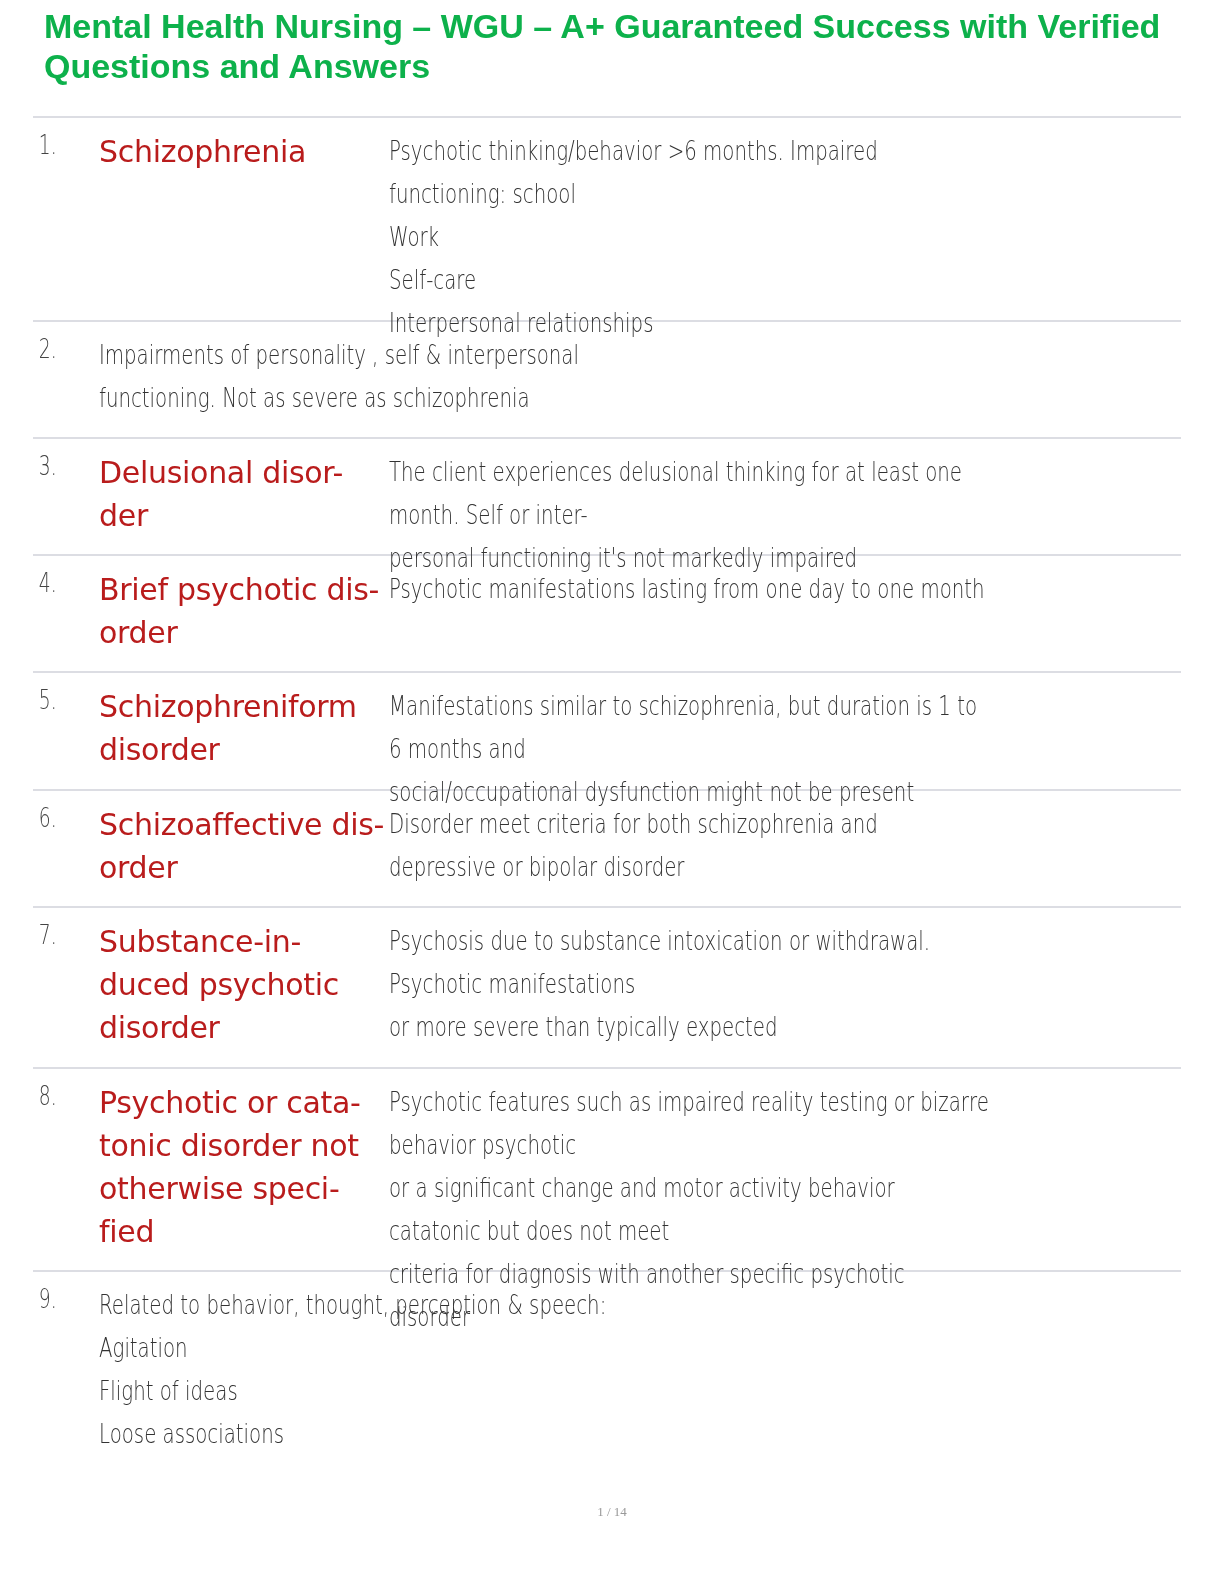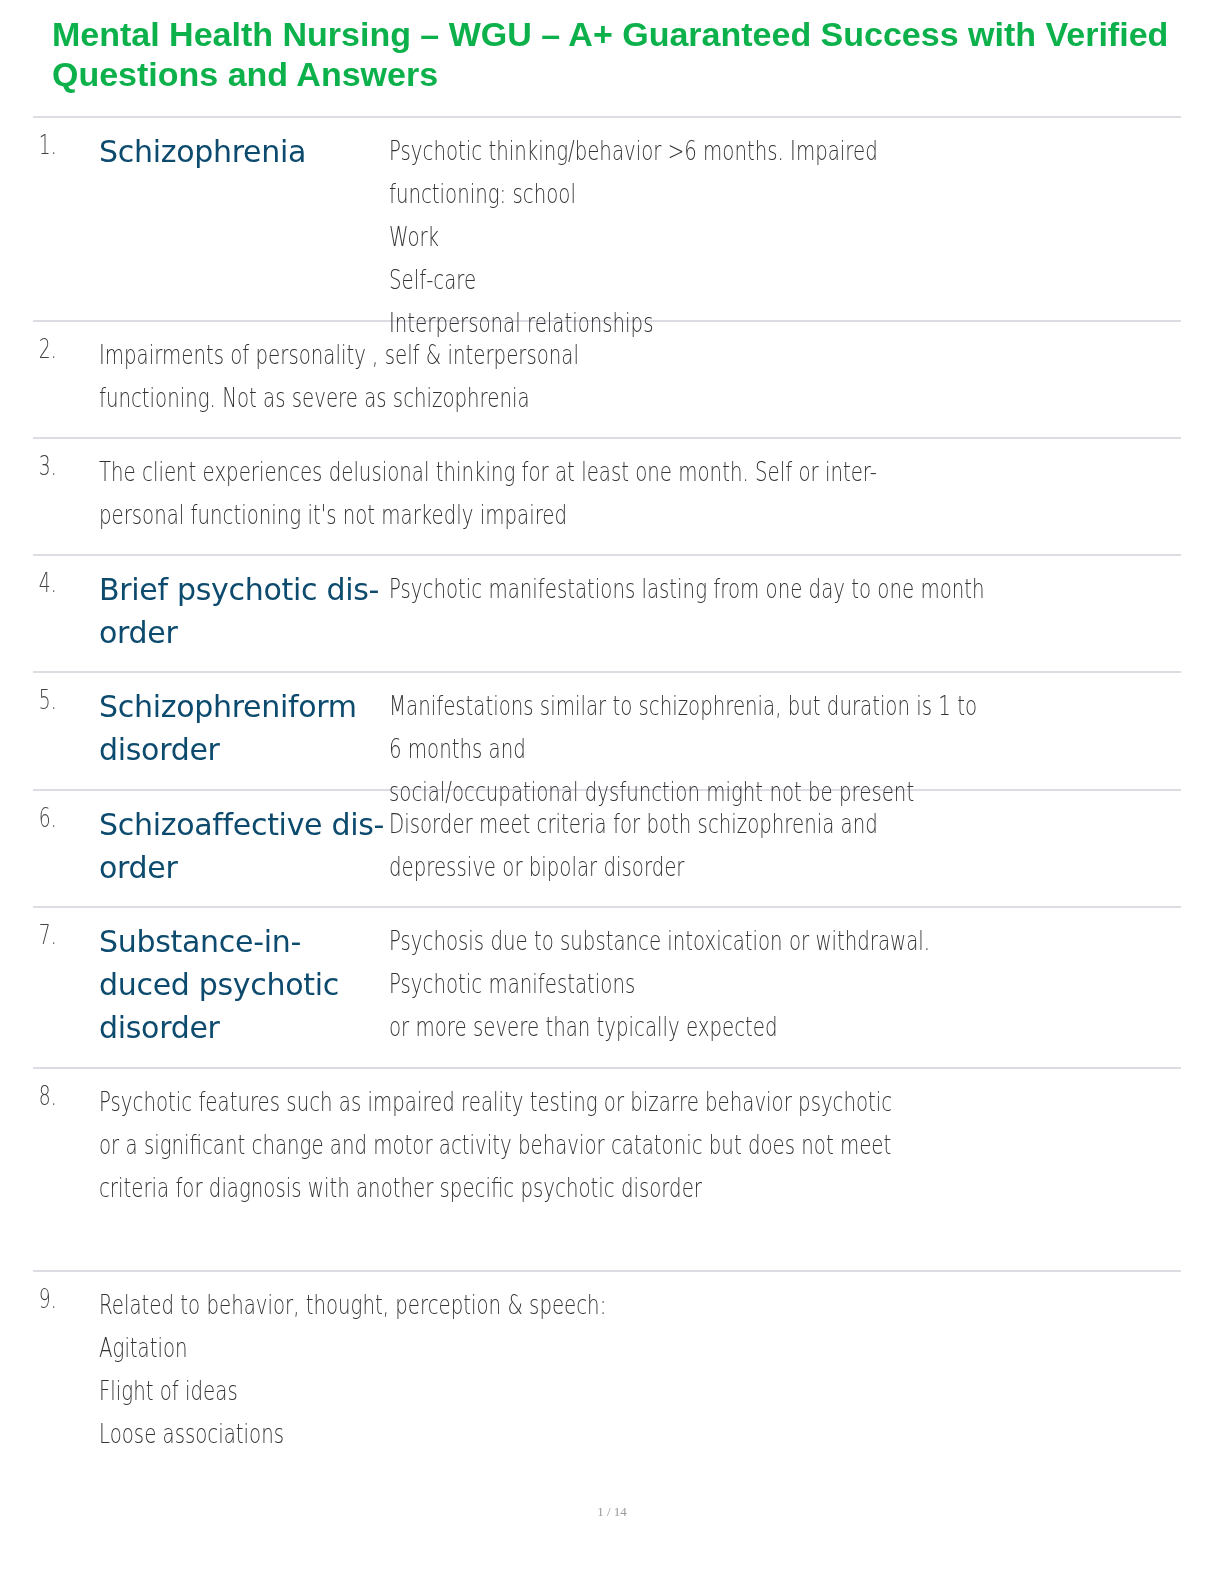--- a/index.html
+++ b/index.html
@@ -1,35 +1,35 @@
 <!DOCTYPE html>
 <html><head>
 <meta charset="utf-8">
 <style>
   html, body { margin: 0; padding: 0; background: #ffffff; }
   body { width: 1224px; height: 1584px; position: relative; overflow: hidden; }
   .title {
     position: absolute; left: 44px; top: 6px; width: 1120px;
     font-family: "Liberation Sans", sans-serif; font-weight: bold;
-    font-size: 34px; line-height: 40px; color: #0db14b; margin: 8px;
+    font-size: 34px; line-height: 40px; color: #0db14b; margin: 0;
   }
   .cards { position: absolute; left: 33px; top: 116px; width: 1148px; }
   .card {
     border-top: 2px solid #dcdde3;
     display: flex; align-items: flex-start;
     box-sizing: border-box;
   }
   .num {
     width: 66px; padding-left: 8px; box-sizing: border-box;
     font-family: "DejaVu Sans", sans-serif; font-weight: 300;
     font-size: 26px; color: #444; transform: scaleX(0.72); transform-origin: left;
   }
   .term {
     width: 290px; font-family: "DejaVu Sans", sans-serif; font-weight: normal;
-    font-size: 30px; line-height: 43px; color: #0c4a6e;
+    font-size: 30px; line-height: 43px; color: #b91c1c;
     letter-spacing: -0.3px;
   }
   .def {
     flex: 1; font-family: "DejaVu Sans", sans-serif; font-weight: 200;
     font-size: 26px; line-height: 43px; color: #333;
     transform: scaleX(0.76); transform-origin: left; width: 132%;
     white-space: normal;
   }
   .def-line { display: block; }
   .page-num {
@@ -58,20 +58,21 @@
   <div class="card" style="height:117px;padding-top:12px;">
     <div class="num">2.</div>
     <div class="def">
       <span class="def-line">Impairments of personality , self &amp; interpersonal</span>
       <span class="def-line">functioning. Not as severe as schizophrenia</span>
     </div>
   </div>
 
   <div class="card" style="height:117px;padding-top:12px;">
     <div class="num">3.</div>
+    <div class="term">Delusional disor-<br>der</div>
     <div class="def">
       <span class="def-line">The client experiences delusional thinking for at least one month. Self or inter-</span>
       <span class="def-line">personal functioning it's not markedly impaired</span>
     </div>
   </div>
 
   <div class="card" style="height:117px;padding-top:12px;">
     <div class="num">4.</div>
     <div class="term">Brief psychotic dis-<br>order</div>
     <div class="def">
@@ -100,20 +101,21 @@
     <div class="num">7.</div>
     <div class="term">Substance-in-<br>duced psychotic<br>disorder</div>
     <div class="def">
       <span class="def-line">Psychosis due to substance intoxication or withdrawal. Psychotic manifestations</span>
       <span class="def-line">or more severe than typically expected</span>
     </div>
   </div>
 
   <div class="card" style="height:203px;padding-top:12px;">
     <div class="num">8.</div>
+    <div class="term">Psychotic or cata-<br>tonic disorder not<br>otherwise speci-<br>fied</div>
     <div class="def">
       <span class="def-line">Psychotic features such as impaired reality testing or bizarre behavior psychotic</span>
       <span class="def-line">or a significant change and motor activity behavior catatonic but does not meet</span>
       <span class="def-line">criteria for diagnosis with another specific psychotic disorder</span>
     </div>
   </div>
 
   <div class="card" style="height:200px;padding-top:12px;">
     <div class="num">9.</div>
     <div class="def">

